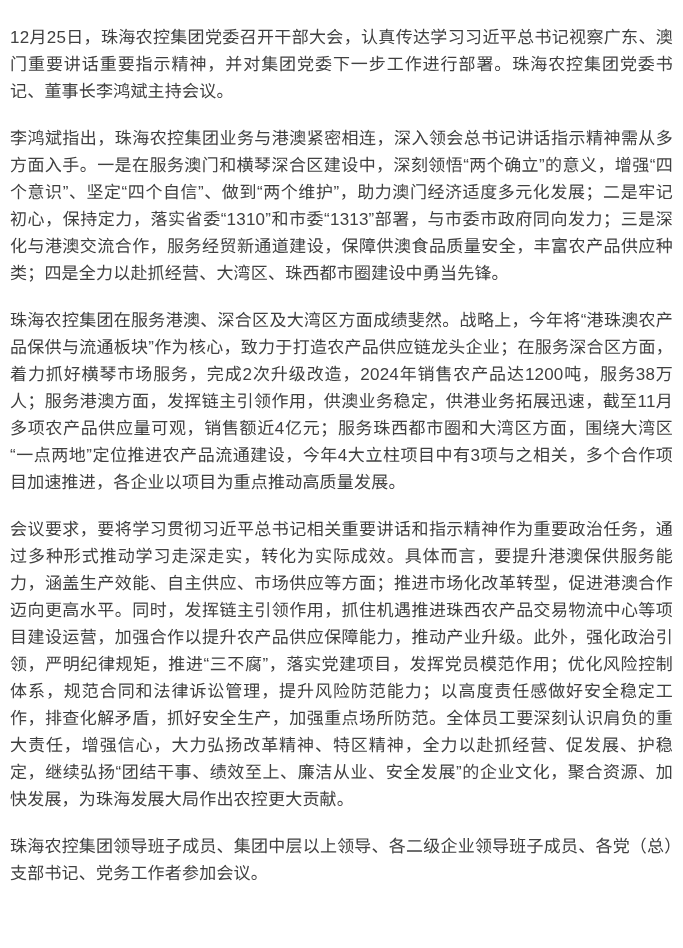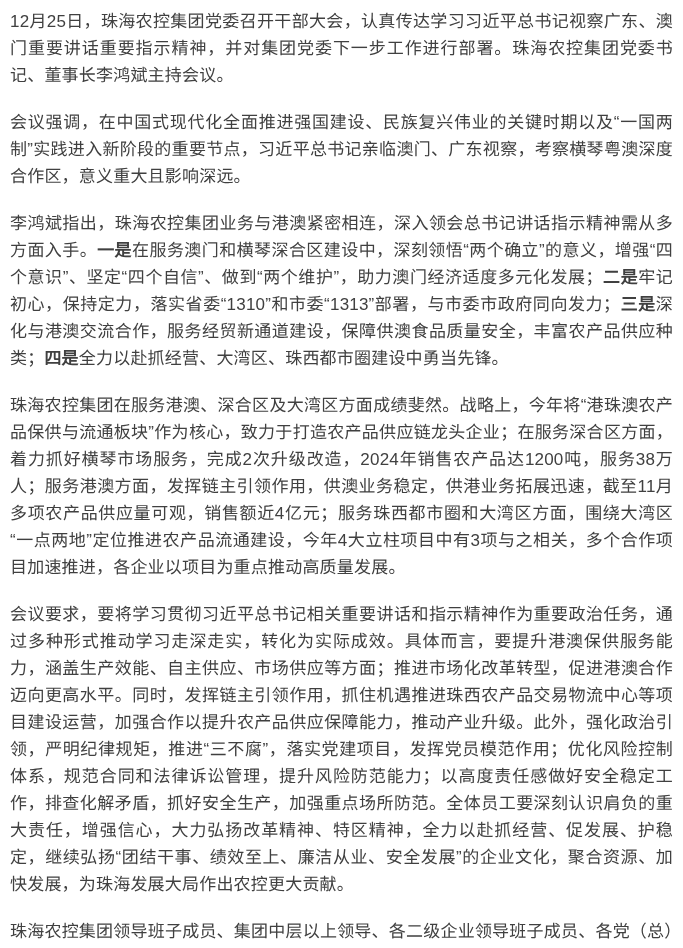--- a/index.html
+++ b/index.html
@@ -12,38 +12,37 @@
     min-height: 948px;
     box-sizing: border-box;
     font-family: "Liberation Sans", "DejaVu Sans", sans-serif;
   }
   .article {
     box-sizing: border-box;
     width: 683px;
     padding: 8px 10px 8px 10px;
   }
   .para {
-    margin: 0 0 20px 0;
+    margin: 16px 0 20px 0;
     font-size: 17px;
     line-height: 27px;
     letter-spacing: 0.2px;
     text-align: justify;
     text-justify: inter-ideograph;
     word-break: break-all;
   }
   .para:last-child {
     margin-bottom: 0;
   }
   .para strong {
-    font-weight: 700;
+    font-weight: 400;
   }
 </style>
 </head>
 <body style="background: rgb(255, 255, 255); color: rgb(64, 64, 64);">
 
 <main class="article" id="article-body">
     <p class="para"><span>12月25日，珠海农控集团党委召开干部大会，认真传达学习习近平总书记视察广东、澳门重要讲话重要指示精神，并对集团党委下一步工作进行部署。珠海农控集团党委书记、董事长李鸿斌主持会议。</span></p>
-    <p class="para"><span>会议强调，在中国式现代化全面推进强国建设、民族复兴伟业的关键时期以及“一国两制”实践进入新阶段的重要节点，习近平总书记亲临澳门、广东视察，考察横琴粤澳深度合作区，意义重大且影响深远。</span></p>
     <p class="para"><span>李鸿斌指出，珠海农控集团业务与港澳紧密相连，深入领会总书记讲话指示精神需从多方面入手。</span><strong>一是</strong><span>在服务澳门和横琴深合区建设中，深刻领悟“两个确立”的意义，增强“四个意识”、坚定“四个自信”、做到“两个维护”，助力澳门经济适度多元化发展；</span><strong>二是</strong><span>牢记初心，保持定力，落实省委“1310”和市委“1313”部署，与市委市政府同向发力；</span><strong>三是</strong><span>深化与港澳交流合作，服务经贸新通道建设，保障供澳食品质量安全，丰富农产品供应种类；</span><strong>四是</strong><span>全力以赴抓经营、大湾区、珠西都市圈建设中勇当先锋。</span></p>
     <p class="para"><span>珠海农控集团在服务港澳、深合区及大湾区方面成绩斐然。战略上，今年将“港珠澳农产品保供与流通板块”作为核心，致力于打造农产品供应链龙头企业；在服务深合区方面，着力抓好横琴市场服务，完成2次升级改造，2024年销售农产品达1200吨，服务38万人；服务港澳方面，发挥链主引领作用，供澳业务稳定，供港业务拓展迅速，截至11月多项农产品供应量可观，销售额近4亿元；服务珠西都市圈和大湾区方面，围绕大湾区“一点两地”定位推进农产品流通建设，今年4大立柱项目中有3项与之相关，多个合作项目加速推进，各企业以项目为重点推动高质量发展。</span></p>
     <p class="para"><span>会议要求，要将学习贯彻习近平总书记相关重要讲话和指示精神作为重要政治任务，通过多种形式推动学习走深走实，转化为实际成效。具体而言，要提升港澳保供服务能力，涵盖生产效能、自主供应、市场供应等方面；推进市场化改革转型，促进港澳合作迈向更高水平。同时，发挥链主引领作用，抓住机遇推进珠西农产品交易物流中心等项目建设运营，加强合作以提升农产品供应保障能力，推动产业升级。此外，强化政治引领，严明纪律规矩，推进“三不腐”，落实党建项目，发挥党员模范作用；优化风险控制体系，规范合同和法律诉讼管理，提升风险防范能力；以高度责任感做好安全稳定工作，排查化解矛盾，抓好安全生产，加强重点场所防范。全体员工要深刻认识肩负的重大责任，增强信心，大力弘扬改革精神、特区精神，全力以赴抓经营、促发展、护稳定，继续弘扬“团结干事、绩效至上、廉洁从业、安全发展”的企业文化，聚合资源、加快发展，为珠海发展大局作出农控更大贡献。</span></p>
     <p class="para"><span>珠海农控集团领导班子成员、集团中层以上领导、各二级企业领导班子成员、各党（总）支部书记、党务工作者参加会议。</span></p>
   </main>
 
 </body></html>

